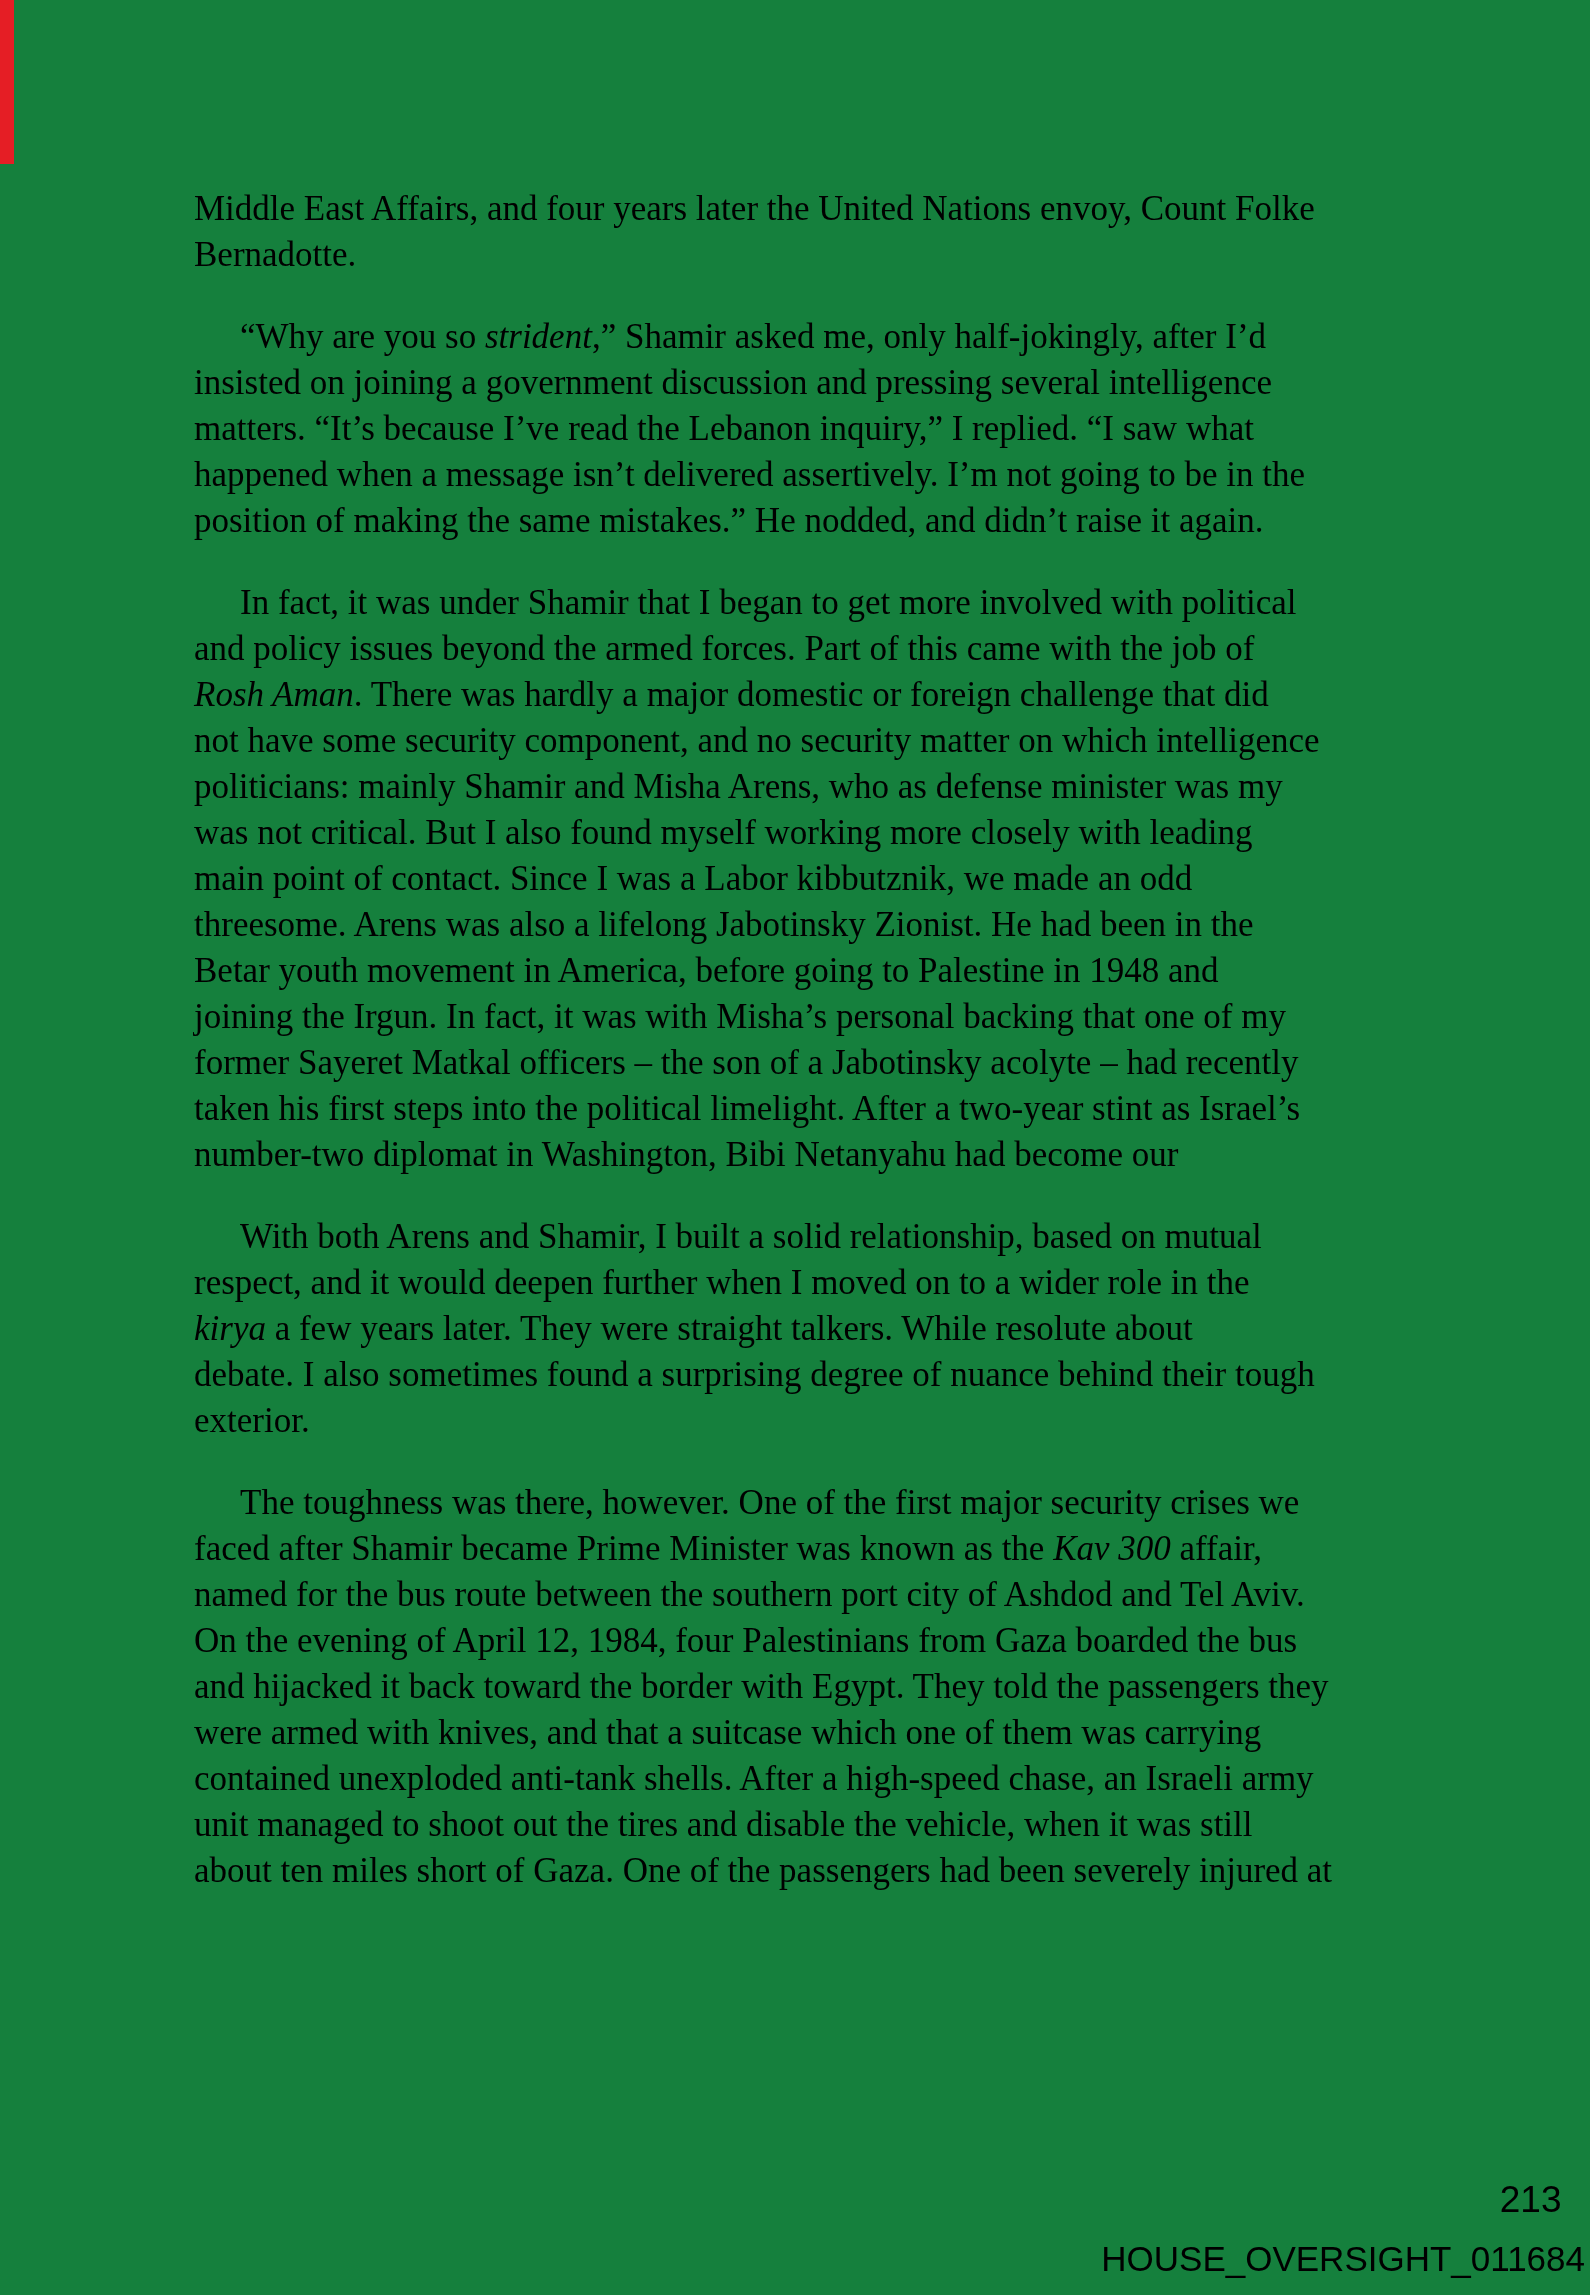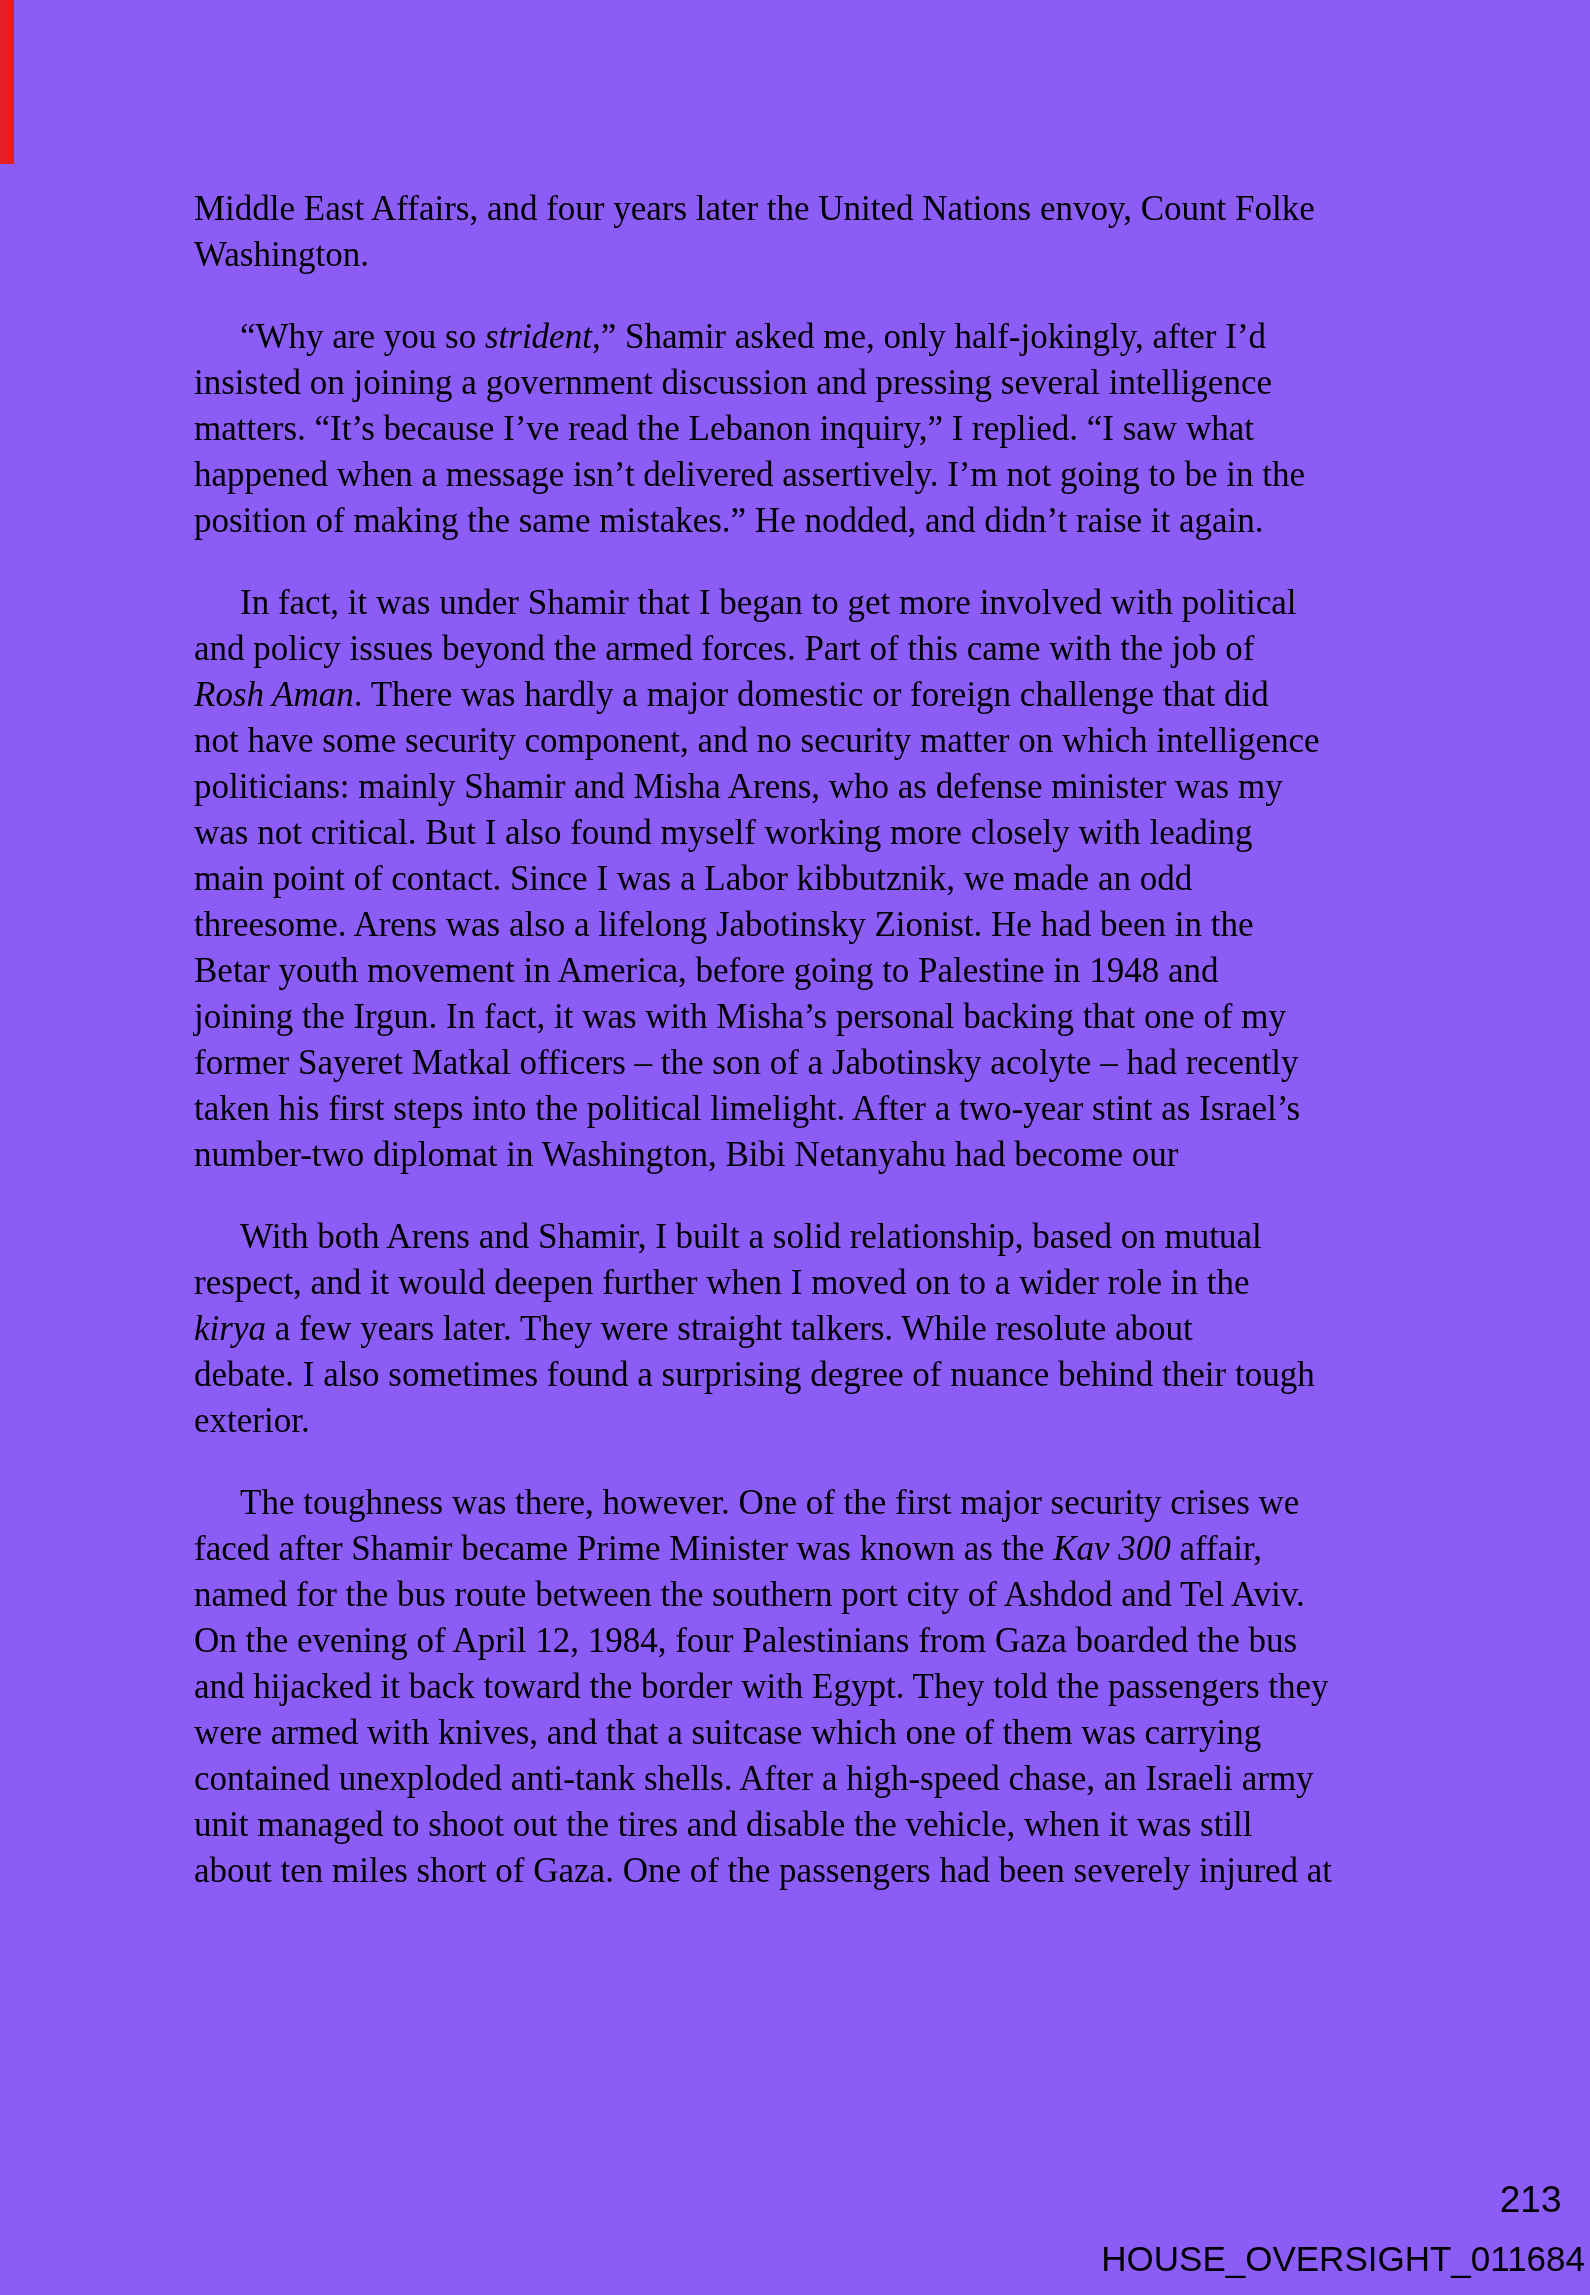--- a/index.html
+++ b/index.html
@@ -49,26 +49,26 @@
     top: 2241px;
     right: 6px;
     font-family: "Liberation Sans", sans-serif;
     font-size: 35px;
     line-height: 1;
   }
 </style>
 </head>
 <body>
 
-<div class="page" style="background: #8b5cf6; color: rgb(0, 0, 0);">
+<div class="page" style="background: #15803d; color: rgb(0, 0, 0);">
   <div class="red-mark" style="background: rgb(229, 30, 37);"></div>
   <div class="body-text">
       <div class="para">
         <div class="line first"><span>Middle East Affairs, and four years later the United Nations envoy, Count Folke</span></div>
-        <div class="line"><span>Washington.</span></div>
+        <div class="line"><span>Bernadotte.</span></div>
       </div>
       <div class="para indent">
         <div class="line first"><span>“Why are you so </span><span class="it">strident</span><span>,” Shamir asked me, only half-jokingly, after I’d</span></div>
         <div class="line"><span>insisted on joining a government discussion and pressing several intelligence</span></div>
         <div class="line"><span>matters. “It’s because I’ve read the Lebanon inquiry,” I replied. “I saw what</span></div>
         <div class="line"><span>happened when a message isn’t delivered assertively. I’m not going to be in the</span></div>
         <div class="line"><span>position of making the same mistakes.” He nodded, and didn’t raise it again.</span></div>
       </div>
       <div class="para indent">
         <div class="line first"><span>In fact, it was under Shamir that I began to get more involved with political</span></div>

